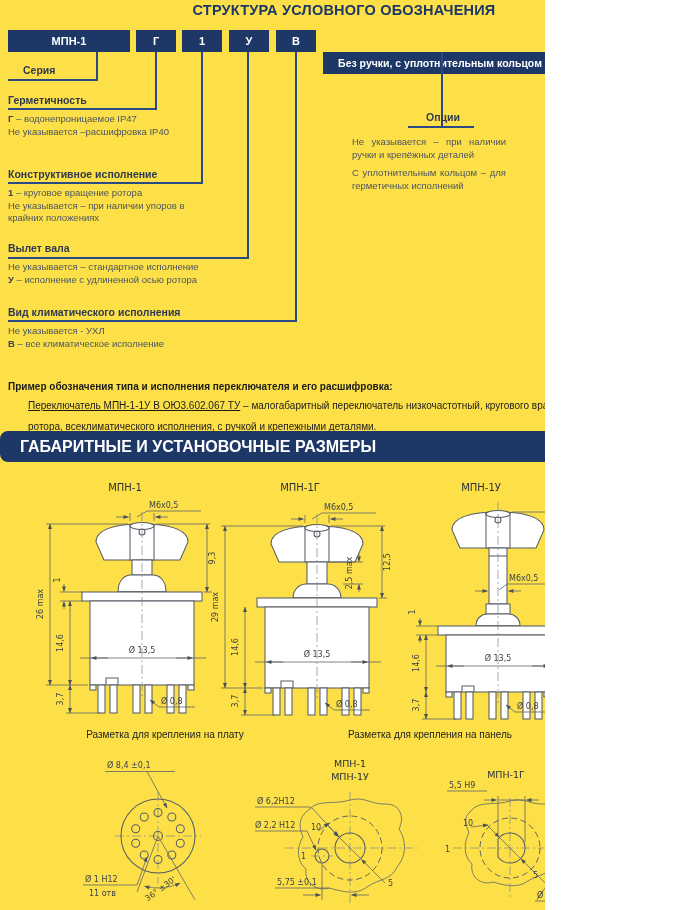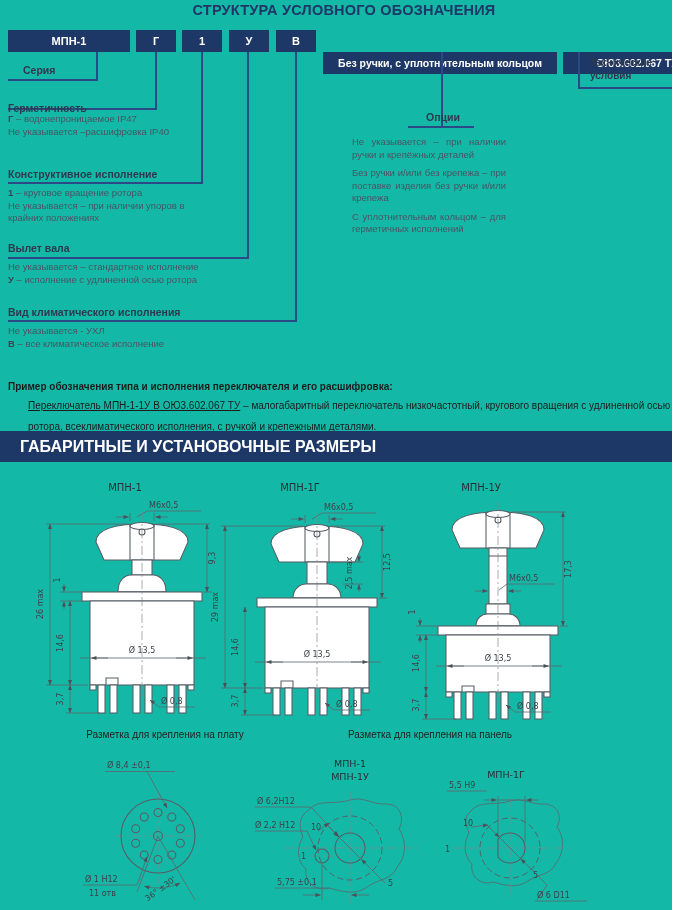--- a/index.html
+++ b/index.html
@@ -4,21 +4,21 @@
 <style>
   :root{
     --navy:#1d3767;
     --line:#2b4a85;
     --hdr:#2e3950;
     --body:#4a5464;
     --ink:#1c1c1c;
   }
   *{margin:0;padding:0;box-sizing:border-box;}
   html,body{background:#ffffff;}
-  .page{position:relative;width:672px;height:910px;background:#14b8a6;overflow:hidden;
+  .page{position:relative;width:545px;height:910px;background:#fde047;overflow:hidden;
         font-family:"Liberation Sans",sans-serif;}
   .title{position:absolute;top:2px;left:0;width:688px;text-align:center;
          font-size:14.5px;font-weight:bold;color:var(--navy);letter-spacing:.2px;}
   .dbox{position:absolute;top:30px;height:22px;background:var(--navy);color:#fff;
         font-weight:bold;font-size:11px;display:flex;align-items:center;justify-content:center;}
   .dbox.small-text{font-size:10.5px;margin-top:22px;}
   .vl{position:absolute;width:2px;background:var(--line);}
   .hl{position:absolute;height:2px;background:var(--line);}
   .lbl{position:absolute;font-weight:bold;font-size:10.5px;color:var(--hdr);white-space:nowrap;}
   .bodytxt{position:absolute;font-size:9.5px;color:var(--body);line-height:12.5px;}
@@ -26,21 +26,21 @@
   .opt{position:absolute;left:352px;top:136px;width:154px;font-size:9.5px;color:var(--body);
        line-height:12.5px;text-align:justify;}
   .opt p{margin:0 0 6px 0;}
   .tu-lbl{position:absolute;left:590px;top:57px;width:92px;font-weight:bold;font-size:10px;
           color:var(--hdr);line-height:12.5px;}
   .example{position:absolute;left:8px;top:381px;width:676px;color:var(--ink);}
   .example .eh{font-size:10px;font-weight:bold;}
   .example .ep{margin-top:3px;font-size:10px;line-height:21px;margin-left:20px;}
   .example .u{text-decoration:underline;}
   .band{position:absolute;left:0;top:431px;width:688px;height:31px;background:var(--navy);
-        color:#fff;font-weight:bold;font-size:16px;line-height:31px;padding-left:20px;}
+        color:#fff;font-weight:bold;font-size:16px;line-height:31px;padding-left:20px;border-radius:8px;}
   .dtitle{position:absolute;top:482px;width:190px;text-align:center;
           font-family:"DejaVu Sans",sans-serif;font-size:10px;color:#2a2f35;}
   .caption{position:absolute;top:729px;text-align:center;font-size:10px;color:#222;}
   .mtitle{position:absolute;text-align:center;font-family:"DejaVu Sans",sans-serif;
           font-size:9.5px;color:#2a2f35;line-height:13px;}
   svg{position:absolute;overflow:visible;}
   .ol{fill:#fff;stroke:#575d65;stroke-width:1.05;}
   .ln{fill:none;stroke:#575d65;stroke-width:1.05;}
   .dm{fill:none;stroke:#5d646c;stroke-width:0.8;}
   .dsh{fill:none;stroke:#575d65;stroke-width:0.95;stroke-dasharray:6 3.5;}
@@ -73,21 +73,21 @@
   <div class="hl" style="left:8px;top:257px;width:241px;"></div>
   <div class="vl" style="left:295px;top:52px;height:268px;"></div>
   <div class="hl" style="left:8px;top:320px;width:289px;"></div>
   <div class="vl" style="left:441px;top:52px;height:74px;"></div>
   <div class="hl" style="left:408px;top:126px;width:66px;"></div>
   <div class="vl" style="left:578px;top:52px;height:35px;"></div>
   <div class="hl" style="left:578px;top:87px;width:105px;"></div>
 
   <div class="lbl" style="left:8px;top:64px;margin-left:15px;">Серия</div>
 
-  <div class="lbl" style="left:8px;top:94px;margin-top:8px;">Герметичность</div>
+  <div class="lbl" style="left:8px;top:94px;">Герметичность</div>
   <div class="bodytxt" style="left:8px;top:113px;width:220px;">
     <div><b>Г</b><span> – водонепроницаемое IP47</span></div>
     <div>Не указывается –расшифровка IP40</div>
   </div>
 
   <div class="lbl" style="left:8px;top:168px;">Конструктивное исполнение</div>
   <div class="bodytxt" style="left:8px;top:187px;width:205px;">
     <div><b>1</b><span> – круговое вращение ротора</span></div>
     <div>Не указывается – при наличии упоров в крайних положениях</div>
   </div>
@@ -100,21 +100,20 @@
 
   <div class="lbl" style="left:8px;top:306px;">Вид климатического исполнения</div>
   <div class="bodytxt" style="left:8px;top:325px;width:230px;">
     <div>Не указывается - УХЛ</div>
     <div><b>В</b><span> – все климатическое исполнение</span></div>
   </div>
 
   <div class="lbl" style="left:398px;top:111px;width:90px;text-align:center;">Опции</div>
   <div class="opt">
     <p>Не указывается – при наличии ручки и крепёжных деталей</p>
-    <p>Без ручки и/или без крепежа – при поставке изделия без ручки и/или крепежа</p>
     <p>С уплотнительным кольцом – для герметичных исполнений</p>
   </div>
 
   <div class="tu-lbl">
     <div>Технические</div>
     <div>условия</div>
   </div>
 
   <div class="example">
     <div class="eh">Пример обозначения типа и исполнения переключателя и его расшифровка:</div>

